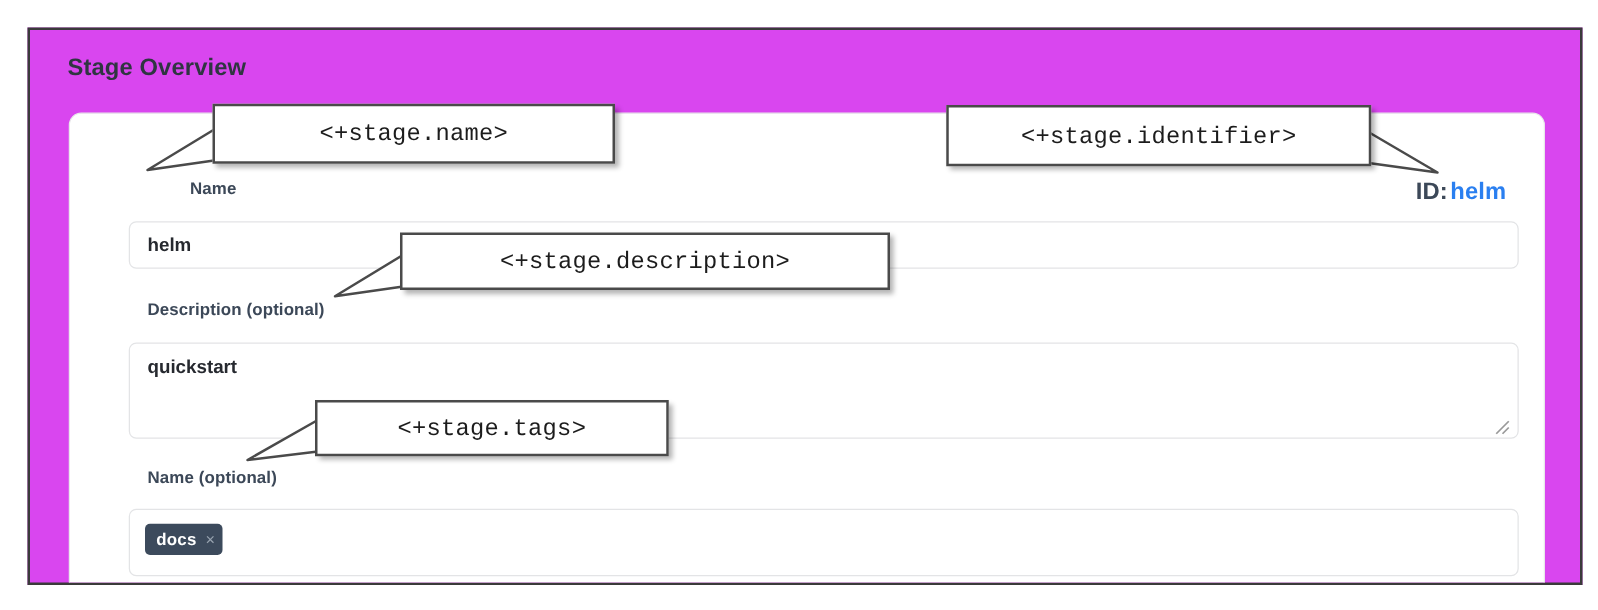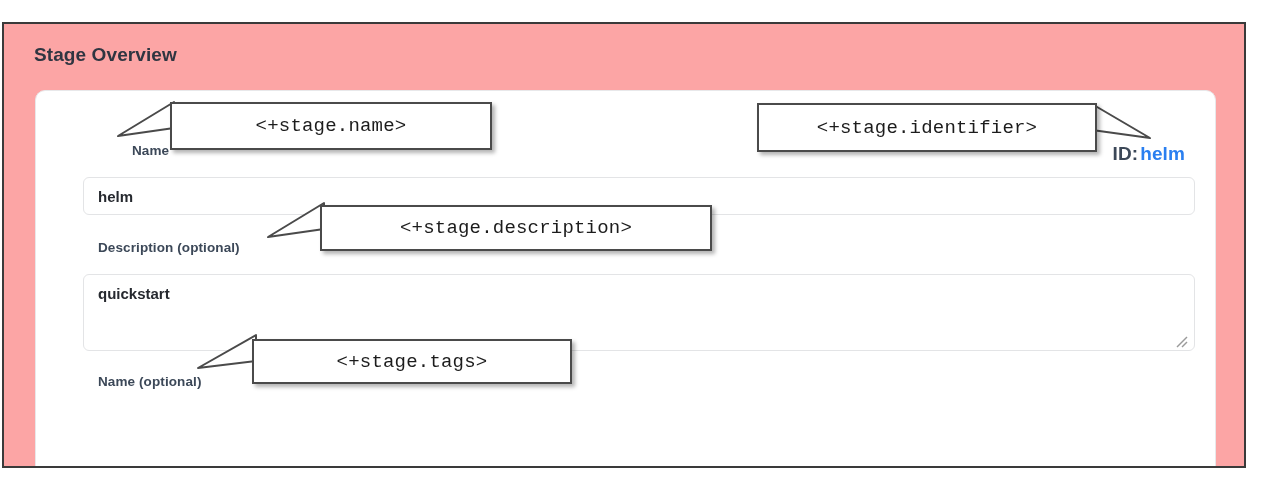--- a/index.html
+++ b/index.html
@@ -19,26 +19,26 @@
   
   #screen {
     position: absolute;
     left: 0; top: 0;
     width: 1278px;
     height: 488px;
     background: #ffffff;
   }
   .outer-frame {
     position: absolute;
-    left: 2px;
+    left: 22px;
     top: 22px;
     width: 1244px;
     height: 446px;
     border: 2px solid #3a3a3a;
-    background: #fca5a5;
+    background: #d946ef;
     box-sizing: border-box;
     overflow: hidden;
   }
 
   
   .page-title {
     position: absolute;
     left: 30px;
     top: 20px;
     font-size: 19px;
@@ -177,33 +177,32 @@
     box-shadow: 3px 3px 4px rgba(0,0,0,0.30);
     font-family: "Liberation Mono", monospace;
     font-size: 19px;
     color: #1c1c1c;
     display: flex;
     align-items: center;
     justify-content: center;
     box-sizing: border-box;
     letter-spacing: 0.2px;
     z-index: 40;
-    margin-top: 19px;
   }
   .callout-name {
     left: 170px;  top: 83px;  width: 322px; height: 48px;
   }
   .callout-identifier {
     left: 757px; top: 84px;  width: 340px; height: 49px;
   }
   .callout-description {
     left: 320px; top: 186px; width: 392px; height: 46px;
   }
   .callout-tags {
-    left: 252px; top: 320px; width: 320px; height: 45px;
+    left: 252px; top: 320px; width: 283px; height: 45px;
   }
 
   .tail {
     position: absolute;
     z-index: 39;
     overflow: visible;
   }
   .tail-name        { left: 118px; top: 96px;  width: 60px; height: 42px; }
   .tail-description { left: 268px; top: 199px; width: 60px; height: 40px; }
   .tail-tags        { left: 198px; top: 332px; width: 62px; height: 38px; }
@@ -232,20 +231,26 @@
 
       <textarea class="textarea-box" style="">quickstart</textarea>
 
       <svg class="resize-grip" viewBox="0 0 13 13" xmlns="http://www.w3.org/2000/svg">
         <line x1="12" y1="2" x2="2" y2="12" stroke="#9a9a9a" stroke-width="1.4"></line>
         <line x1="12" y1="7" x2="7" y2="12" stroke="#9a9a9a" stroke-width="1.4"></line>
       </svg>
 
       <div class="field-label label-tags">Name (optional)</div>
 
+      <div class="tags-box">
+        <span class="tag-chip">
+          <span>docs</span>
+          <span class="tag-x">×</span>
+        </span>
+      </div>
 
     </div>
   </div>
 
   <svg class="tail tail-name" viewBox="0 0 60 42" xmlns="http://www.w3.org/2000/svg">
     <polygon points="0,40 56,6 56,32" fill="#ffffff" stroke="#4a4a4a" stroke-width="2" stroke-linejoin="round"></polygon>
   </svg>
 
   <svg class="tail tail-description" viewBox="0 0 60 40" xmlns="http://www.w3.org/2000/svg">
     <polygon points="0,38 56,4 56,30" fill="#ffffff" stroke="#4a4a4a" stroke-width="2" stroke-linejoin="round"></polygon>

